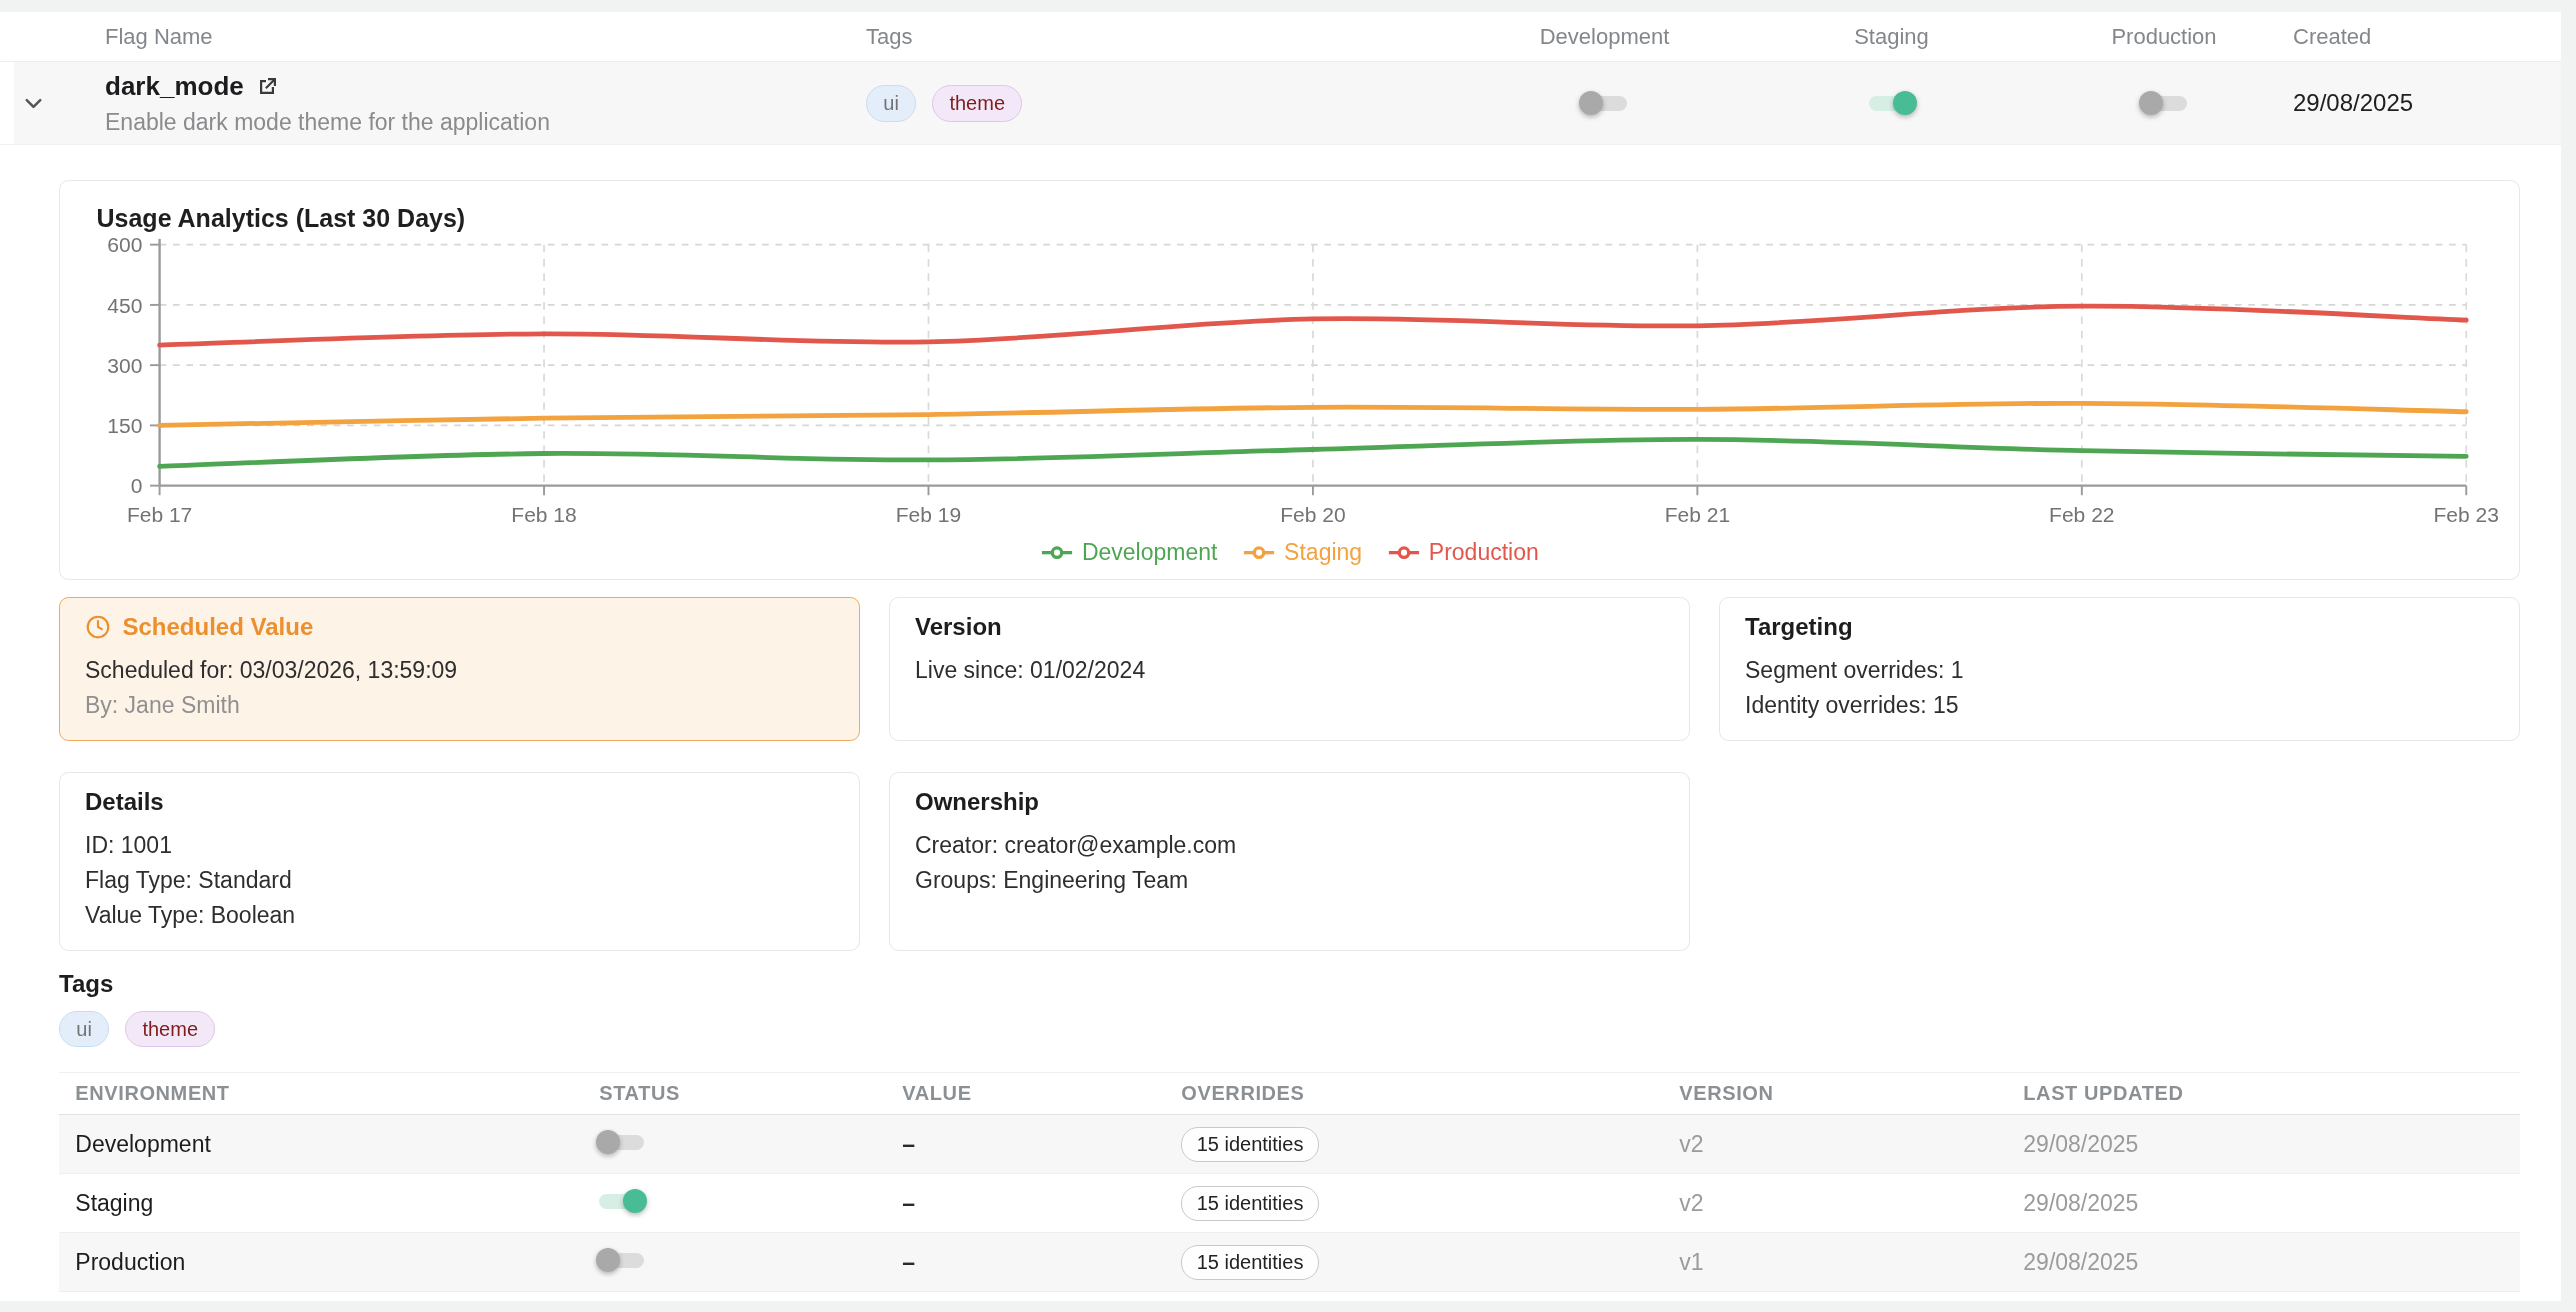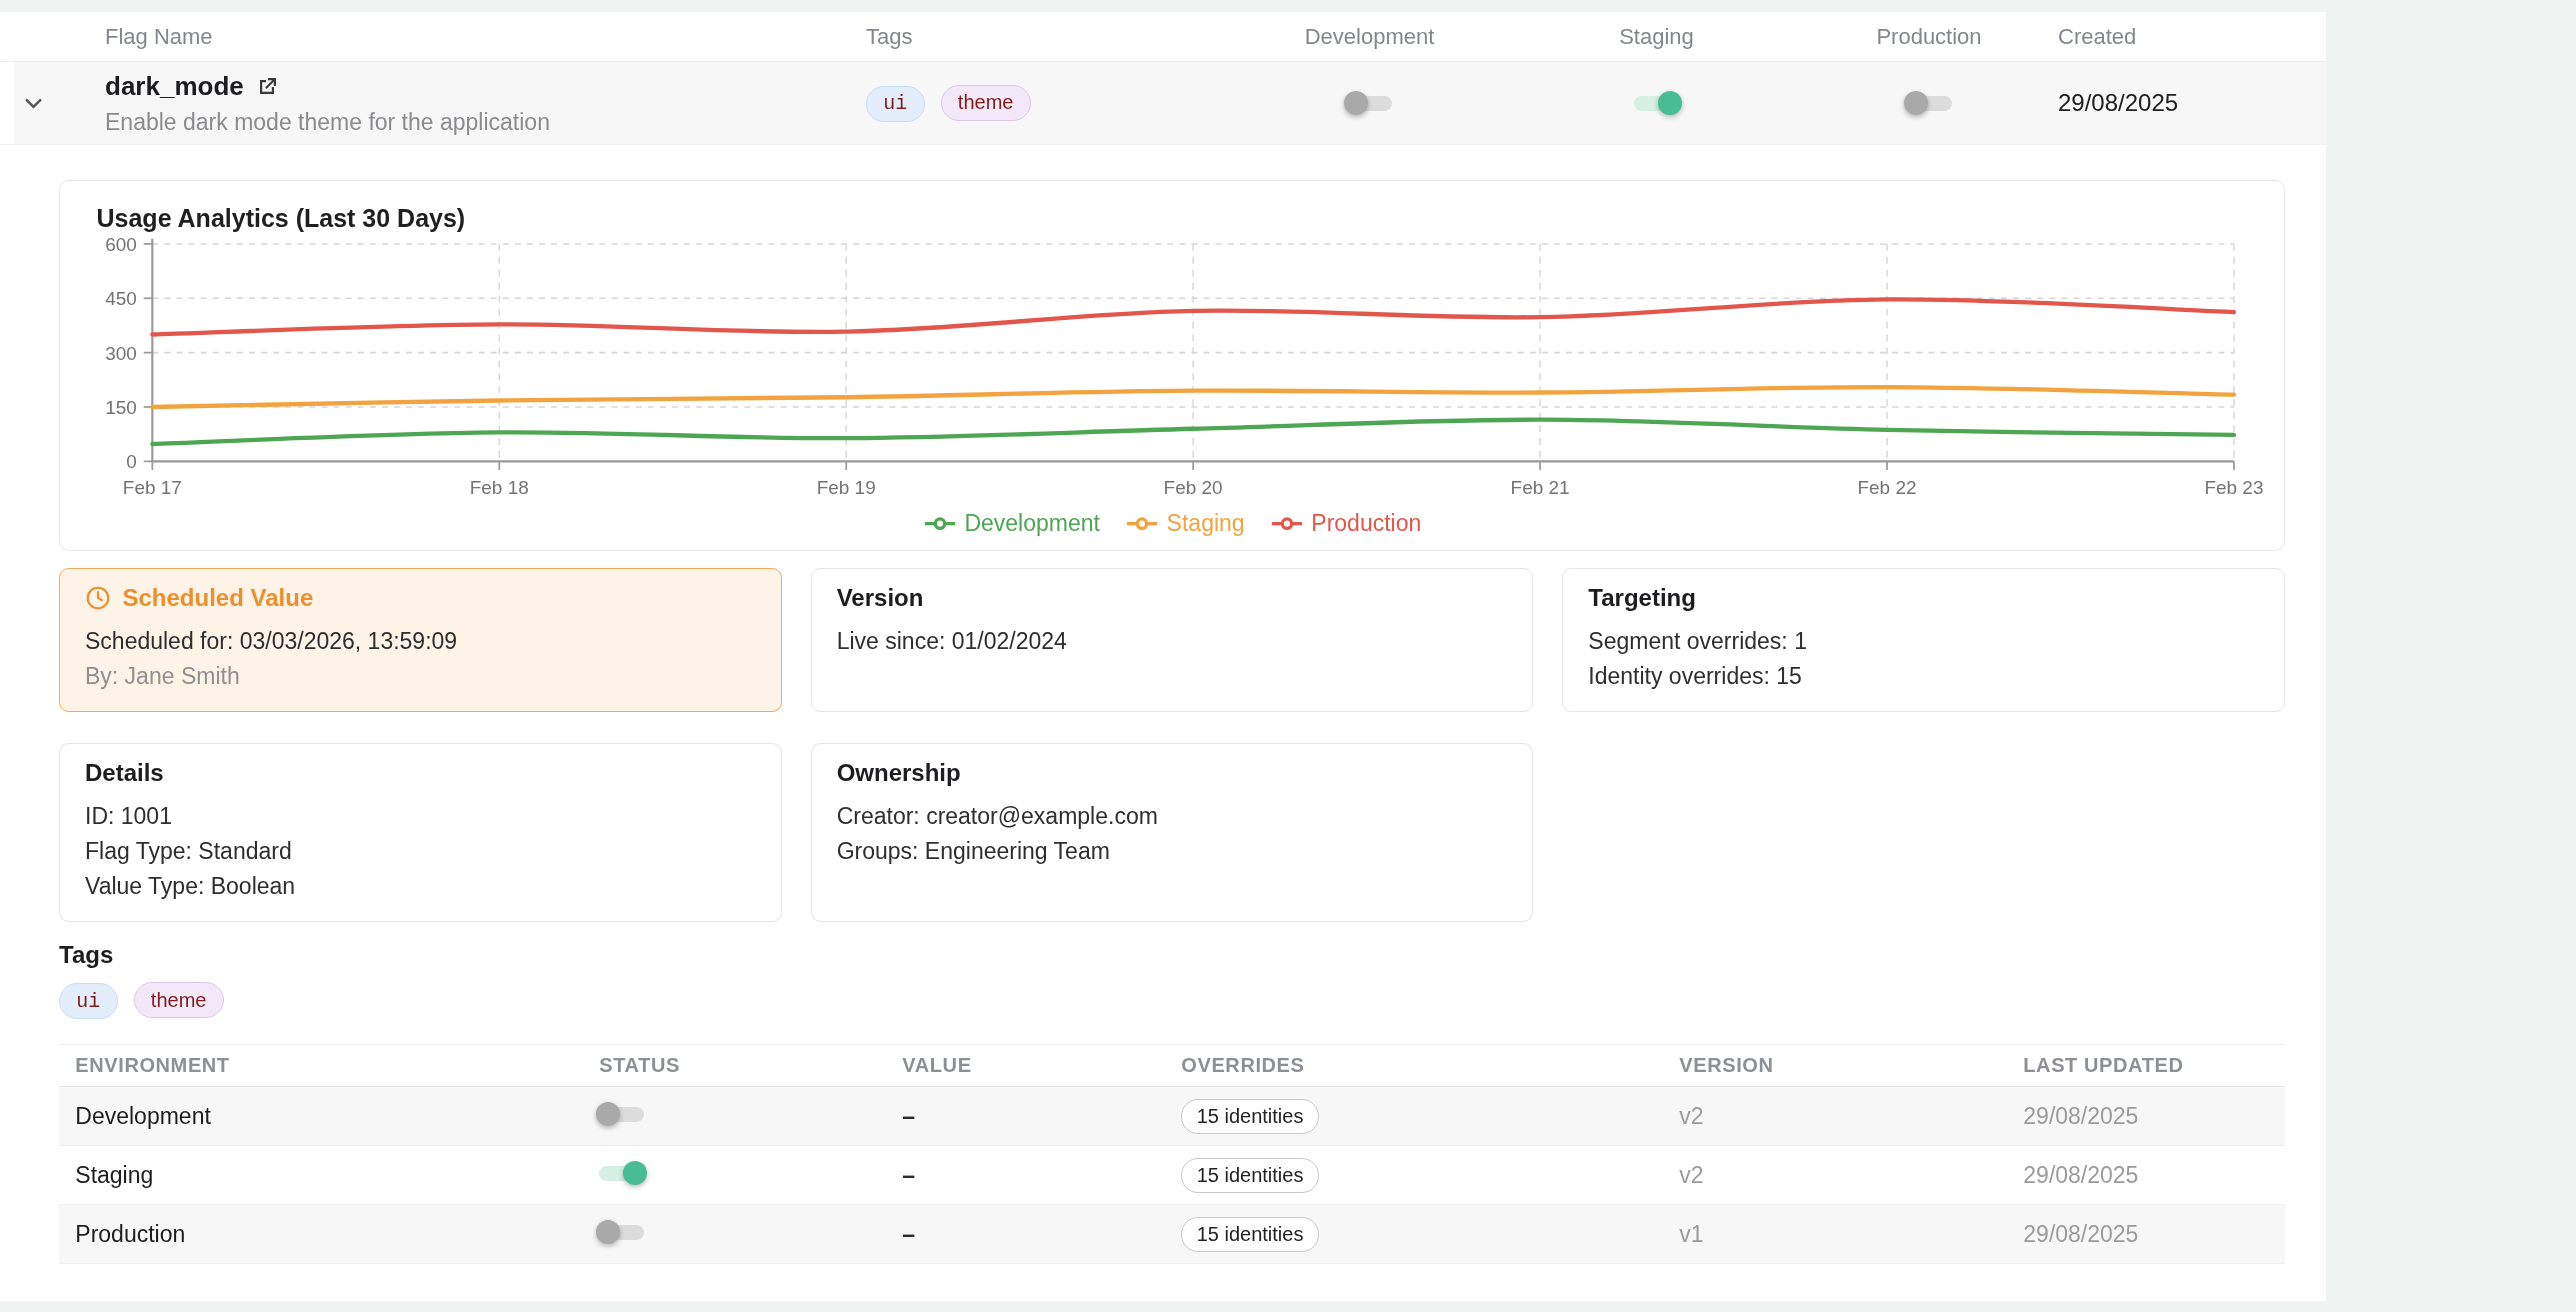--- a/index.html
+++ b/index.html
@@ -3,21 +3,21 @@
 <meta charset="utf-8">
 <style>
   * { margin:0; padding:0; box-sizing:border-box; }
   html,body { width:2576px; height:1313px; overflow:hidden; }
   body {
     font-family:"Liberation Sans","DejaVu Sans",sans-serif;
     background:#f1f2f2;
     color:#1f1f1f;
   }
   .panel {
-    width:2326px;
+    width:2561px;
     margin-top:12.4px;
     background:#ffffff;
     min-height:1289px;
   }
 
   
   .flag-grid {
     display:grid;
     grid-template-columns:67px 799px 1fr 287px 287px 258px 268px;
     align-items:center;
@@ -44,21 +44,21 @@
 
   
   .tag {
     display:inline-block;
     font-size:20px;
     padding:5.7px 16.3px;
     border-radius:956px;
     margin-right:11.5px;
     cursor:pointer;
   }
-  .tag-blue   { background:#e4eefa; color:#7f1d1d; border:1px solid #c9ddf2;font-family:Liberation Mono, monospace; }
+  .tag-blue   { background:#e4eefa; color:#737373; border:1px solid #c9ddf2; }
   .tag-purple { background:#f3e8f8; color:#7f1d1d; border:1px solid #e0c6ec; }
 
   
   .switch {
     position:relative;
     width:45px; height:15.3px;
     border-radius:7.7px;
     background:#dcdcdc;
     display:inline-block;
     cursor:pointer;

